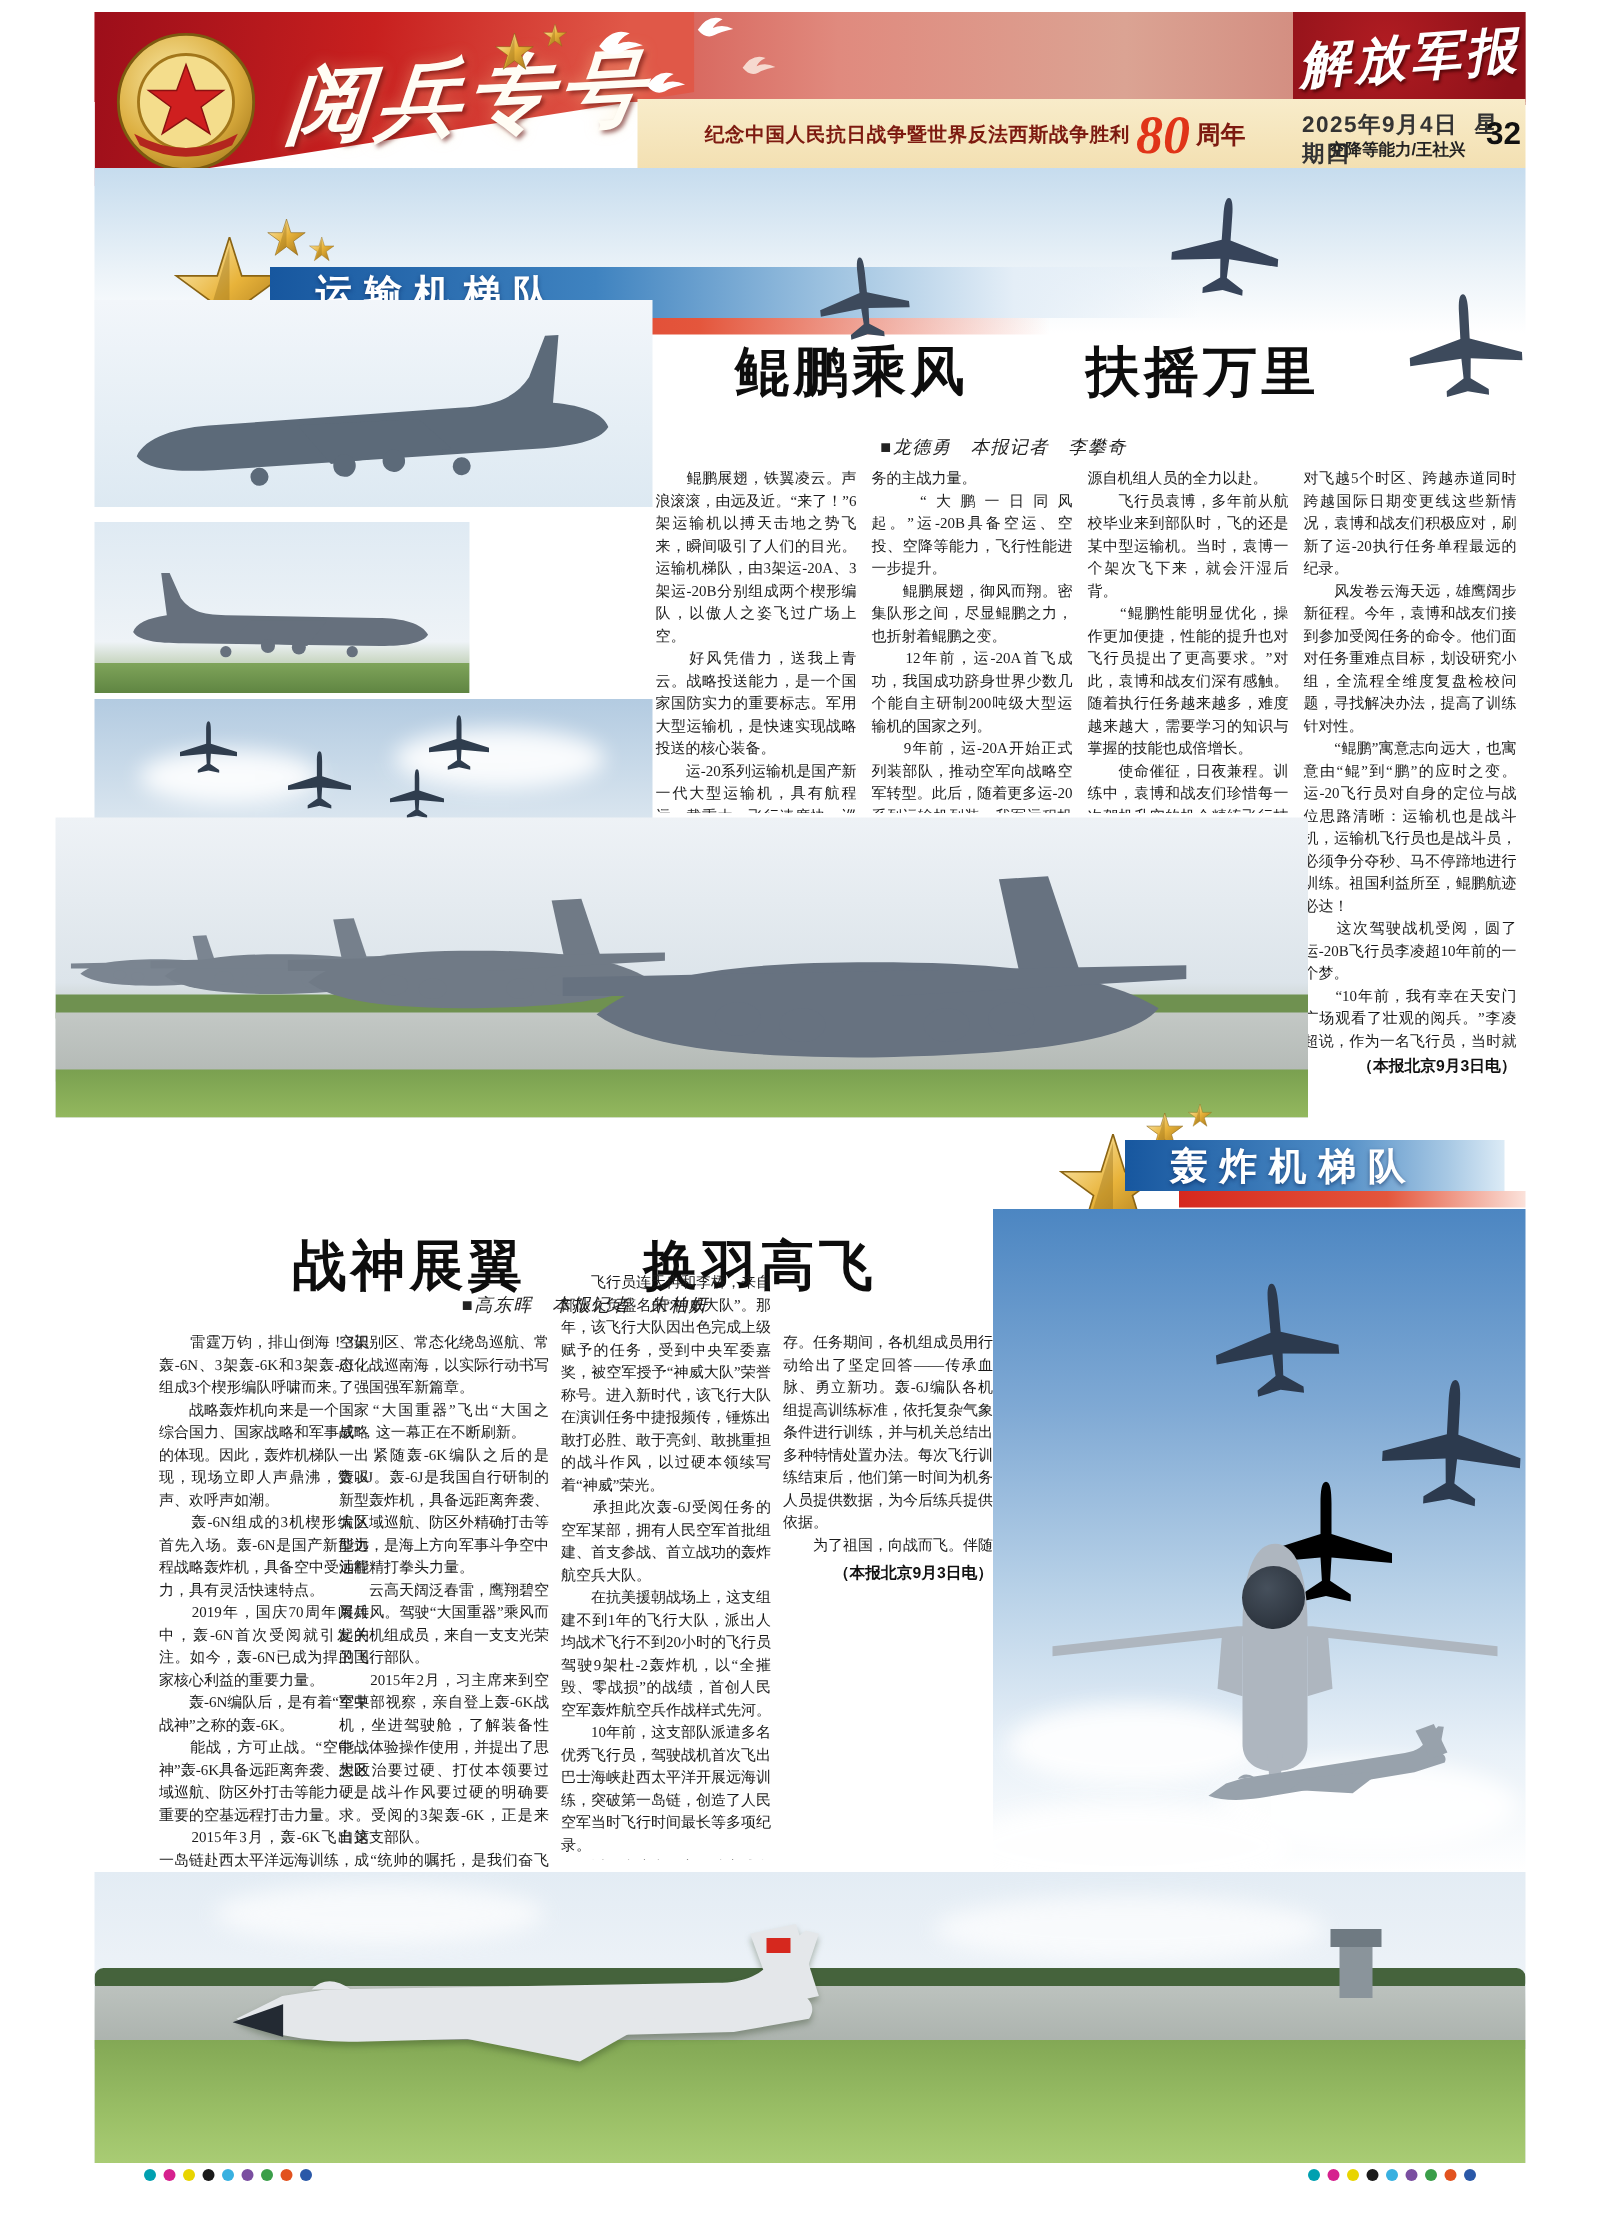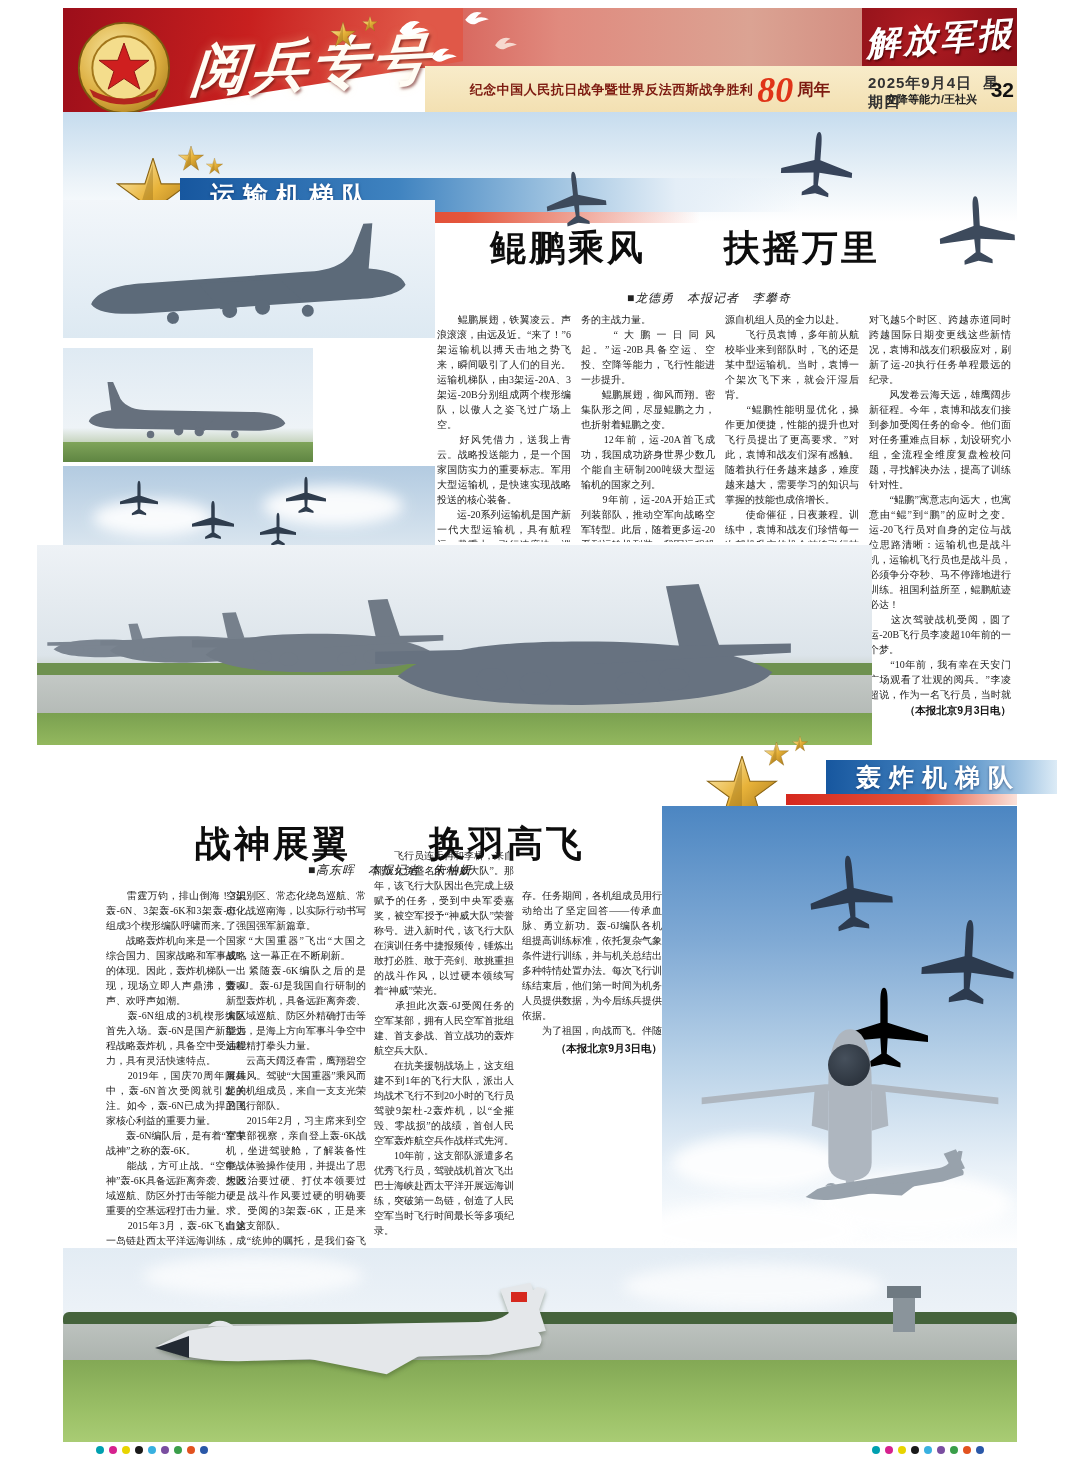--- a/index.html
+++ b/index.html
@@ -164,21 +164,21 @@
       <use href="#plane-top"></use>
     </svg>
   <svg class="abs" style="left:780px;top:130px;color:#37445a;transform:rotate(4deg)" width="74" height="72" viewBox="0 0 100 96">
       <use href="#plane-top"></use>
     </svg>
   <svg class="abs" style="left:938px;top:194px;color:#3d4a5c;transform:rotate(-3deg)" width="78" height="76" viewBox="0 0 100 96">
       <use href="#plane-top"></use>
     </svg>
 
   <div class="headline" style="left:450px;top:228px;width:470px;">鲲鹏乘风　　扶摇万里</div>
-  <div class="byline" style="left:474px;top:290px;width:470px;">■龙德勇　本报记者　李攀奇</div>
+  <div class="byline" style="left:434px;top:290px;width:470px;">■龙德勇　本报记者　李攀奇</div>
 
   <div class="photo" style="left:63px;top:200px;width:372px;height:138px;background:linear-gradient(180deg,#f2f6fa,#dde9f2);">
     <svg class="abs" style="left:18px;top:18px;color:#5c6a79;transform:scaleX(-1) rotate(3deg)" width="330" height="120" viewBox="0 0 220 80">
         <use href="#plane-side"></use>
       </svg>
   </div>
   <div class="photo" style="left:63px;top:348px;width:250px;height:114px;background:linear-gradient(180deg,#dfeaf3,#eef3f7 70%,#c9d6c2 82%);">
     <div class="abs" style="left:0;bottom:0;width:100%;height:20px;background:linear-gradient(180deg,#7fa45a,#5f8542);"></div>
     <svg class="abs" style="left:22px;top:26px;color:#66707d" width="206" height="76" viewBox="0 0 220 80">
         <use href="#plane-side"></use>
@@ -246,21 +246,21 @@
   <svg class="abs" style="left:706px;top:756px" width="72" height="72" viewBox="0 0 100 100">
       <use href="#gold-star"></use>
     </svg>
   <svg class="abs" style="left:764px;top:742px" width="25" height="25" viewBox="0 0 100 100">
       <use href="#gold-star"></use>
     </svg>
   <svg class="abs" style="left:792px;top:736px" width="16" height="16" viewBox="0 0 100 100">
       <use href="#gold-star"></use>
     </svg>
 
-  <div class="sectionBar" style="left:826px;top:760px;width:231px;background:linear-gradient(90deg,#17579f,#4c8ac4 55%,#a7c8e4 85%,#dcebf6);text-align:right;">
+  <div class="sectionBar" style="left:750px;top:760px;width:253px;background:linear-gradient(90deg,#17579f,#4c8ac4 55%,#a7c8e4 85%,#dcebf6);text-align:right;">
     <span class="lbl">轰炸机梯队</span>
   </div>
   <div class="redStripe" style="left:786px;top:794px;width:231px;background:linear-gradient(90deg,#d6281e,#e4563c 60%,rgba(240,140,110,.25));"></div>
 
   <div class="headline" style="left:140px;top:824px;width:500px;">战神展翼　　换羽高飞</div>
   <div class="byline" style="left:140px;top:862px;width:500px;">■高东晖　本报记者　朱柏妍</div>
 
   <div class="photo" style="left:662px;top:806px;width:355px;height:442px;background:linear-gradient(180deg,#4c86c2,#7fa9d4 30%,#b9d2e8 58%,#e9f1f8 82%,#ffffff);">
     <svg class="abs" style="left:146px;top:48px;color:#2c3a4e;transform:rotate(-5deg)" width="86" height="82" viewBox="0 0 100 96">
         <use href="#plane-top"></use>

